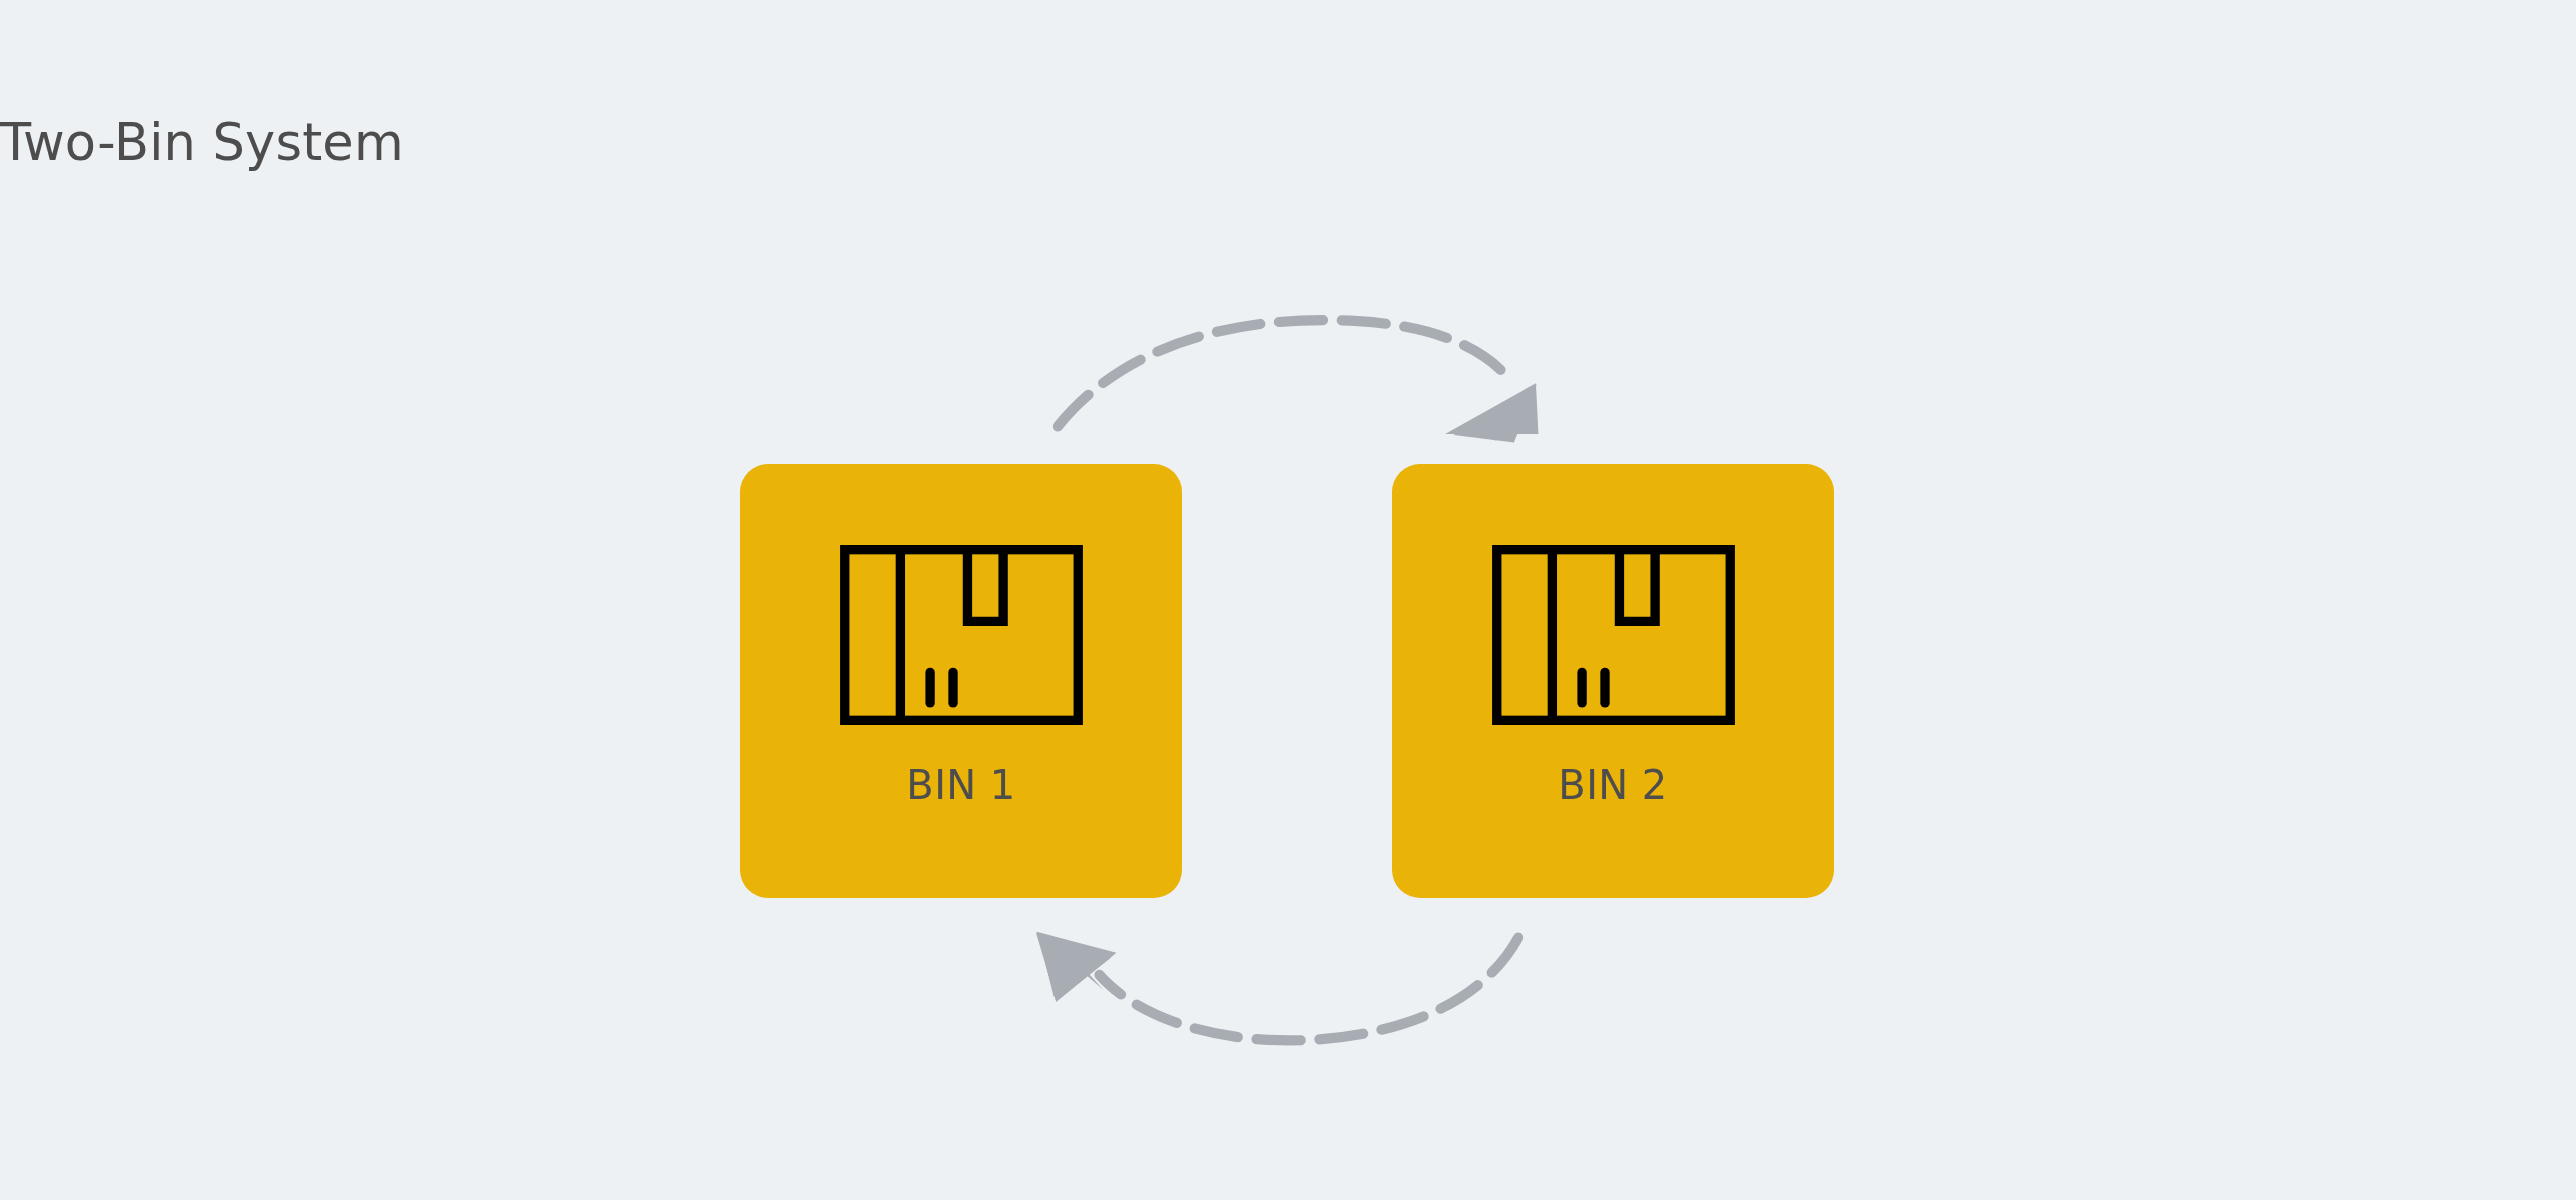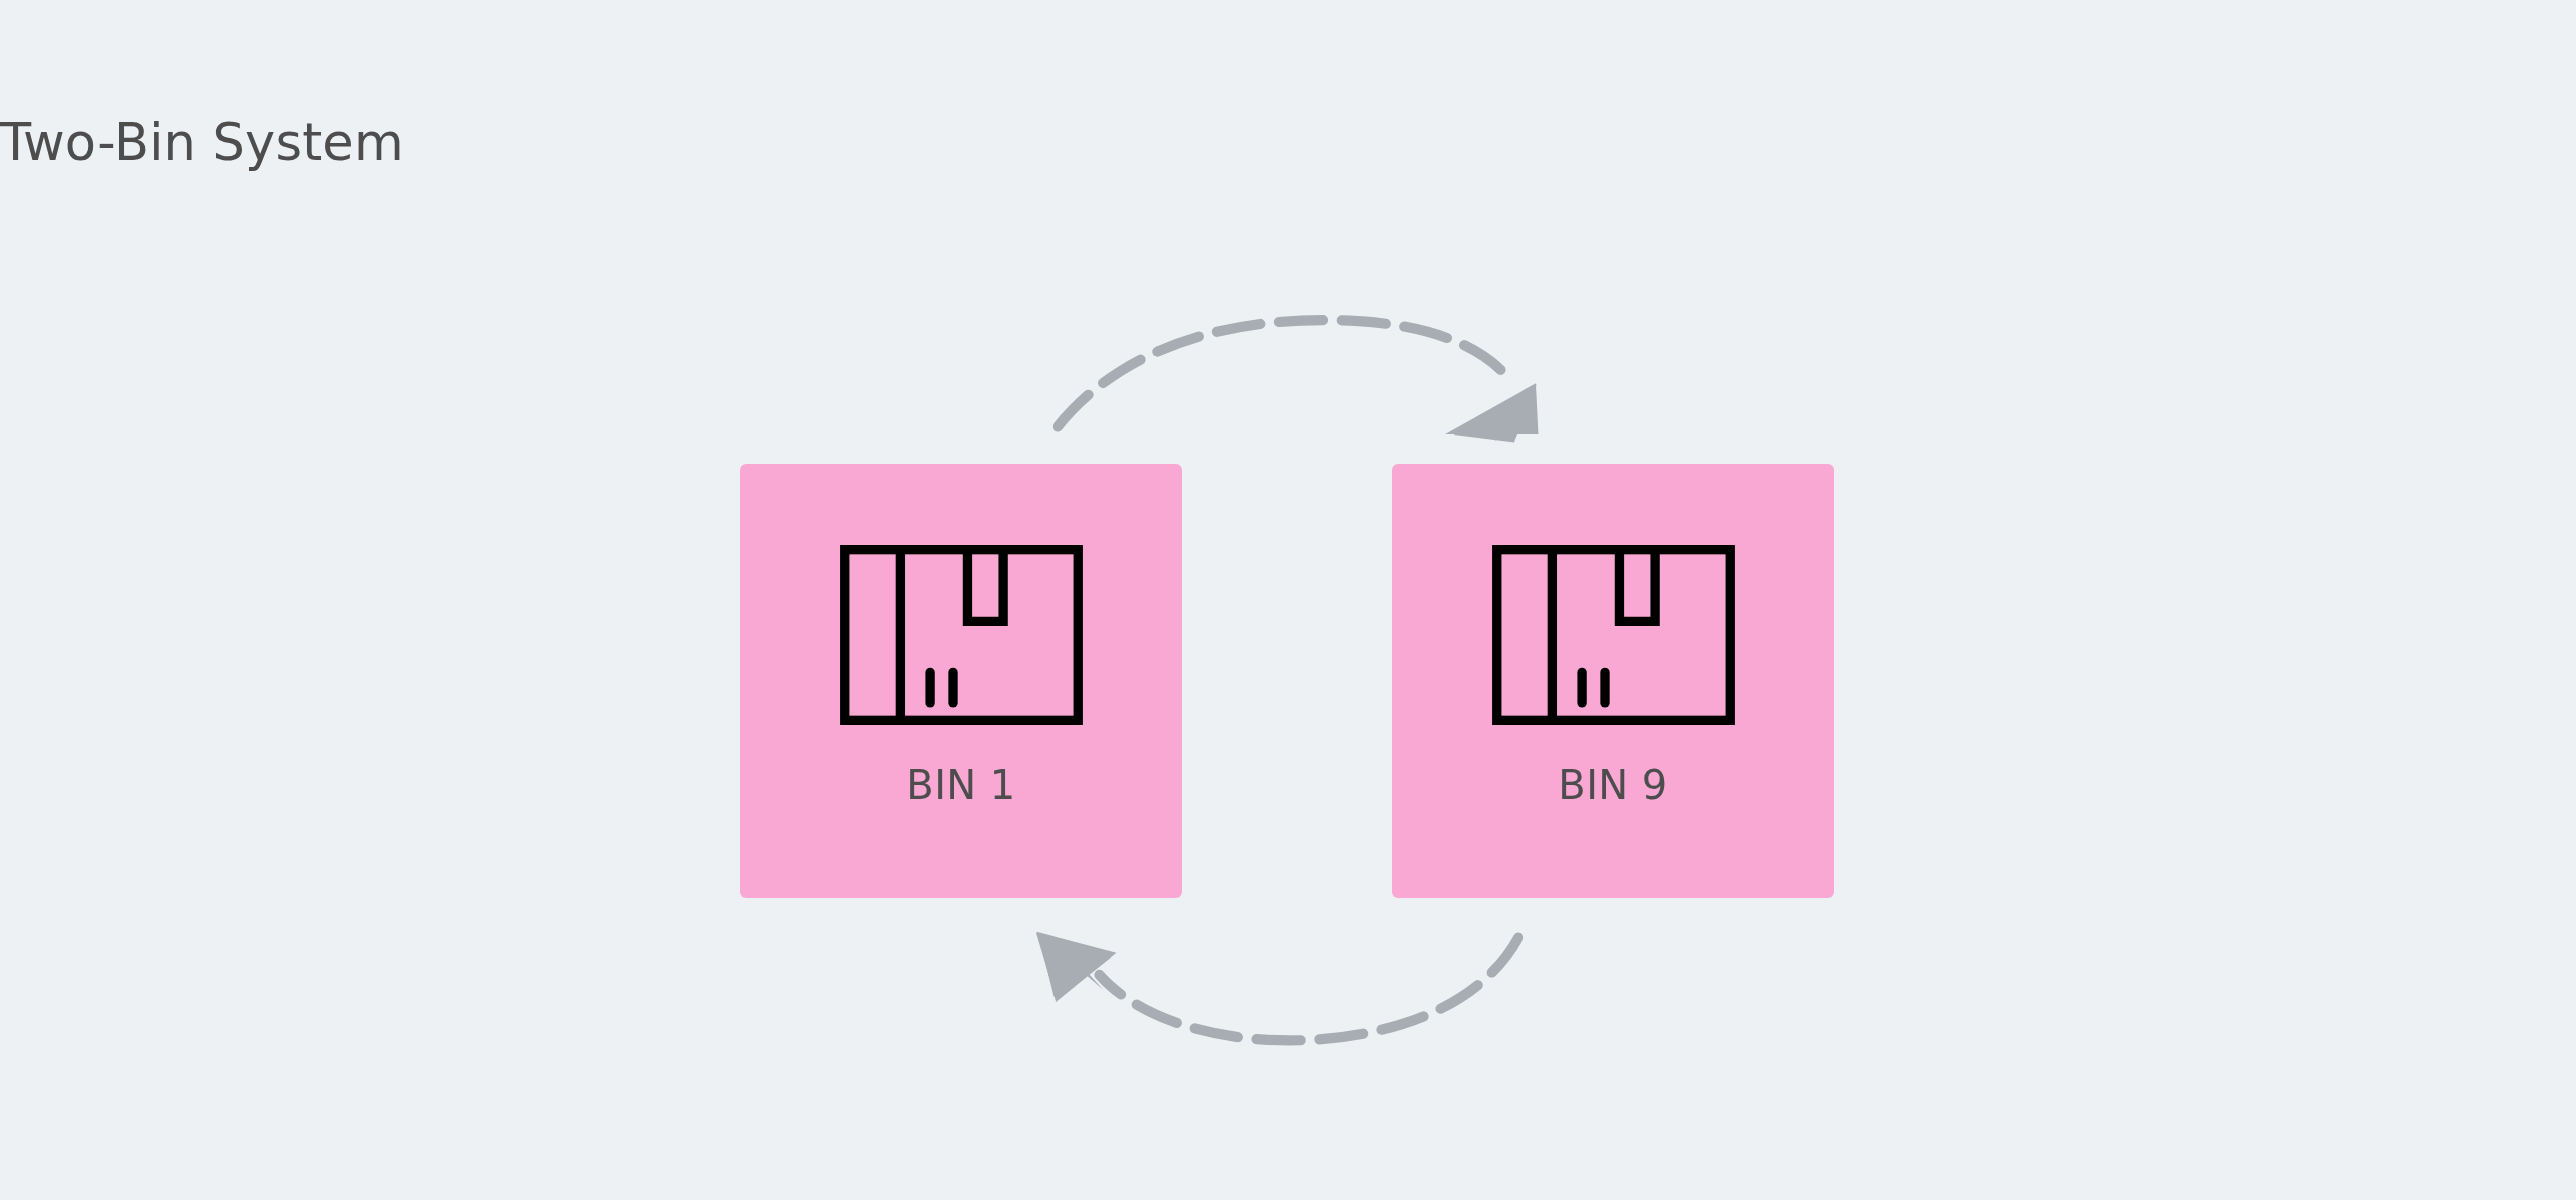--- a/index.html
+++ b/index.html
@@ -38,22 +38,22 @@
     white-space: nowrap;
     font-family: "DejaVu Sans", "Liberation Sans", sans-serif;
   }
 
   
   .bin-card {
     position: absolute;
     width: 442px;
     height: 434px;
     top: 464px;
-    background: #f9a8d4;
-    border-radius: 6px;
+    background: #eab308;
+    border-radius: 28px;
     box-sizing: border-box;
     display: flex;
     flex-direction: column;
     align-items: center;
     justify-content: flex-start;
   }
   .bin-card.card-left  { left: 740px;  }
   .bin-card.card-right { left: 1392px; }
 
   .bin-icon {
@@ -112,21 +112,21 @@
   </div>
 
   <div class="bin-card card-right">
     <svg class="bin-icon" viewBox="0 0 286 212" xmlns="http://www.w3.org/2000/svg">
       <rect x="5.5" y="5.5" width="275" height="201" fill="none" stroke="#000000" stroke-width="11" stroke-linejoin="miter"></rect>
       <line x1="71" y1="5.5" x2="71" y2="206.5" stroke="#000000" stroke-width="11" stroke-linecap="butt"></line>
       <path d="M 150 6 L 150 90 L 192 90 L 192 6" fill="none" stroke="#000000" stroke-width="11" stroke-linejoin="miter" stroke-linecap="butt"></path>
       <line x1="106" y1="150" x2="106" y2="186" stroke="#000000" stroke-width="11" stroke-linecap="round"></line>
       <line x1="133" y1="150" x2="133" y2="186" stroke="#000000" stroke-width="11" stroke-linecap="round"></line>
     </svg>
-    <div class="bin-label">BIN 9</div>
+    <div class="bin-label">BIN 2</div>
   </div>
 
   <div class="arrows-layer">
     <svg viewBox="0 0 3034 1414" xmlns="http://www.w3.org/2000/svg">
 
       <g>
         <path d="M 1246 502 C 1330 398, 1470 370, 1600 378
                  C 1680 383, 1735 404, 1768 436" fill="none" stroke="#a8adb3" stroke-width="12" stroke-linecap="round" stroke-dasharray="52 22"></path>
         <polygon points="1805,455 1737,499 1787,505 1760,519" fill="#a8adb3"></polygon>
         <polygon points="1810,452 1712,512 1783,521" fill="#a8adb3"></polygon>

